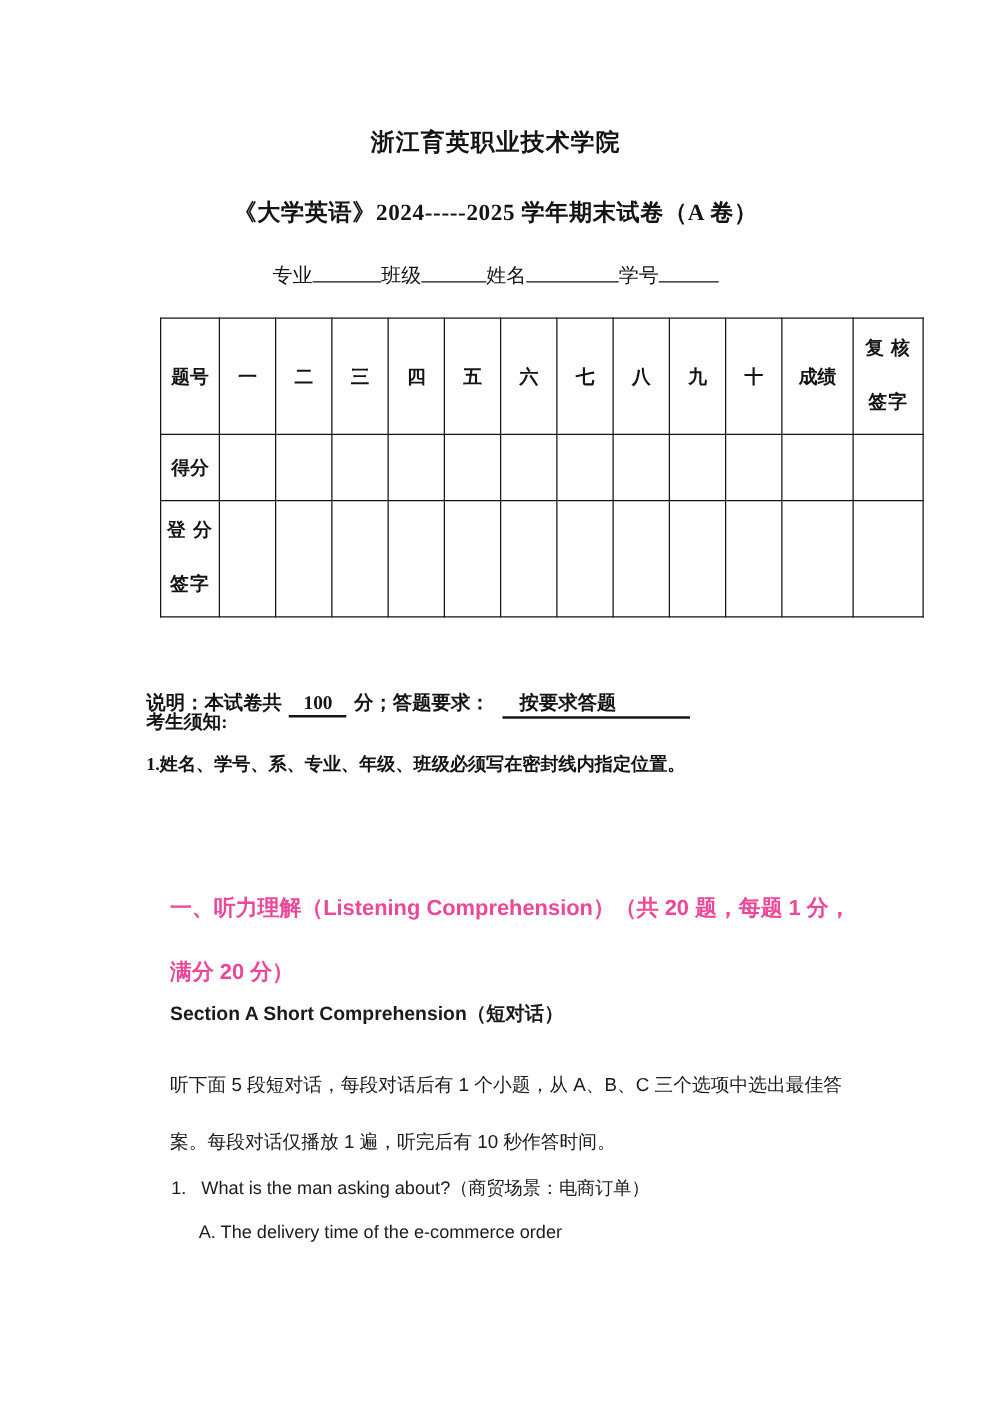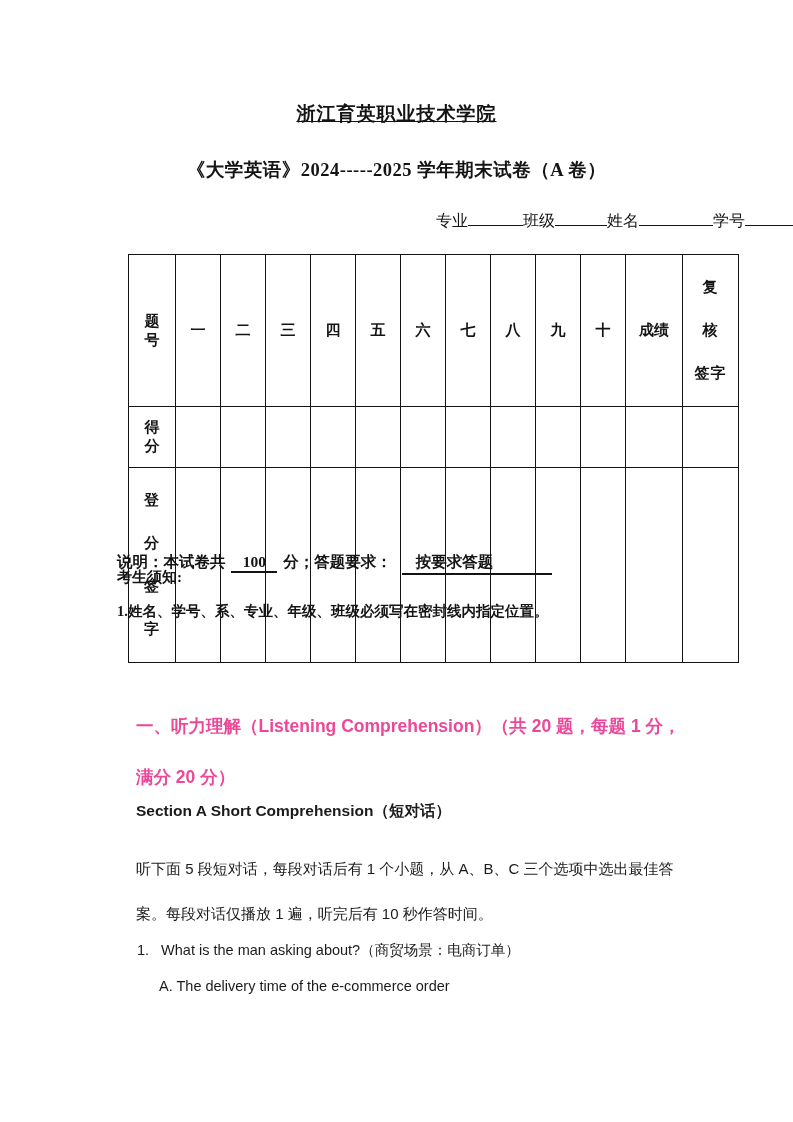--- a/index.html
+++ b/index.html
@@ -16,36 +16,35 @@
   }
 
   .school-title {
     position: absolute;
     top: 101px; left: 0; right: 0;
     text-align: center;
     font-family: "Liberation Serif", serif;
     font-weight: bold;
     font-size: 19px;
     letter-spacing: 1px;
-    text-decoration: underline;
   }
   .exam-title {
     position: absolute;
     top: 157px; left: 0; right: 0;
     text-align: center;
     font-family: "Liberation Serif", serif;
     font-weight: bold;
     font-size: 18.5px;
     letter-spacing: 0.5px;
   }
 
   .info-fields {
     position: absolute;
     top: 209px; left: 0; right: 0;
-    text-align: right;
+    text-align: center;
     font-size: 16px;
     font-weight: 500;
   }
   .blank {
     display: inline-block;
     border-bottom: 1.8px solid #141414;
     height: 1.05em;
     vertical-align: baseline;
   }
   .blank.w-major { width: 55px; }
@@ -61,21 +60,21 @@
     table-layout: fixed;
     font-family: "Liberation Serif", serif;
     font-weight: bold;
     font-size: 15px;
     color: #141414;
   }
   table.score-table td {
     border: 1.7px solid #141414;
     text-align: center;
     vertical-align: middle;
-    padding: 11px;
+    padding: 0;
     overflow: hidden;
   }
   tr.row-header   { height: 93px; }
   tr.row-points   { height: 53px; }
   tr.row-register { height: 93px; }
   .two-line div { line-height: 43px; letter-spacing: 1px; }
 
   .note-line {
     position: absolute;
     left: 117px; top: 532px;

